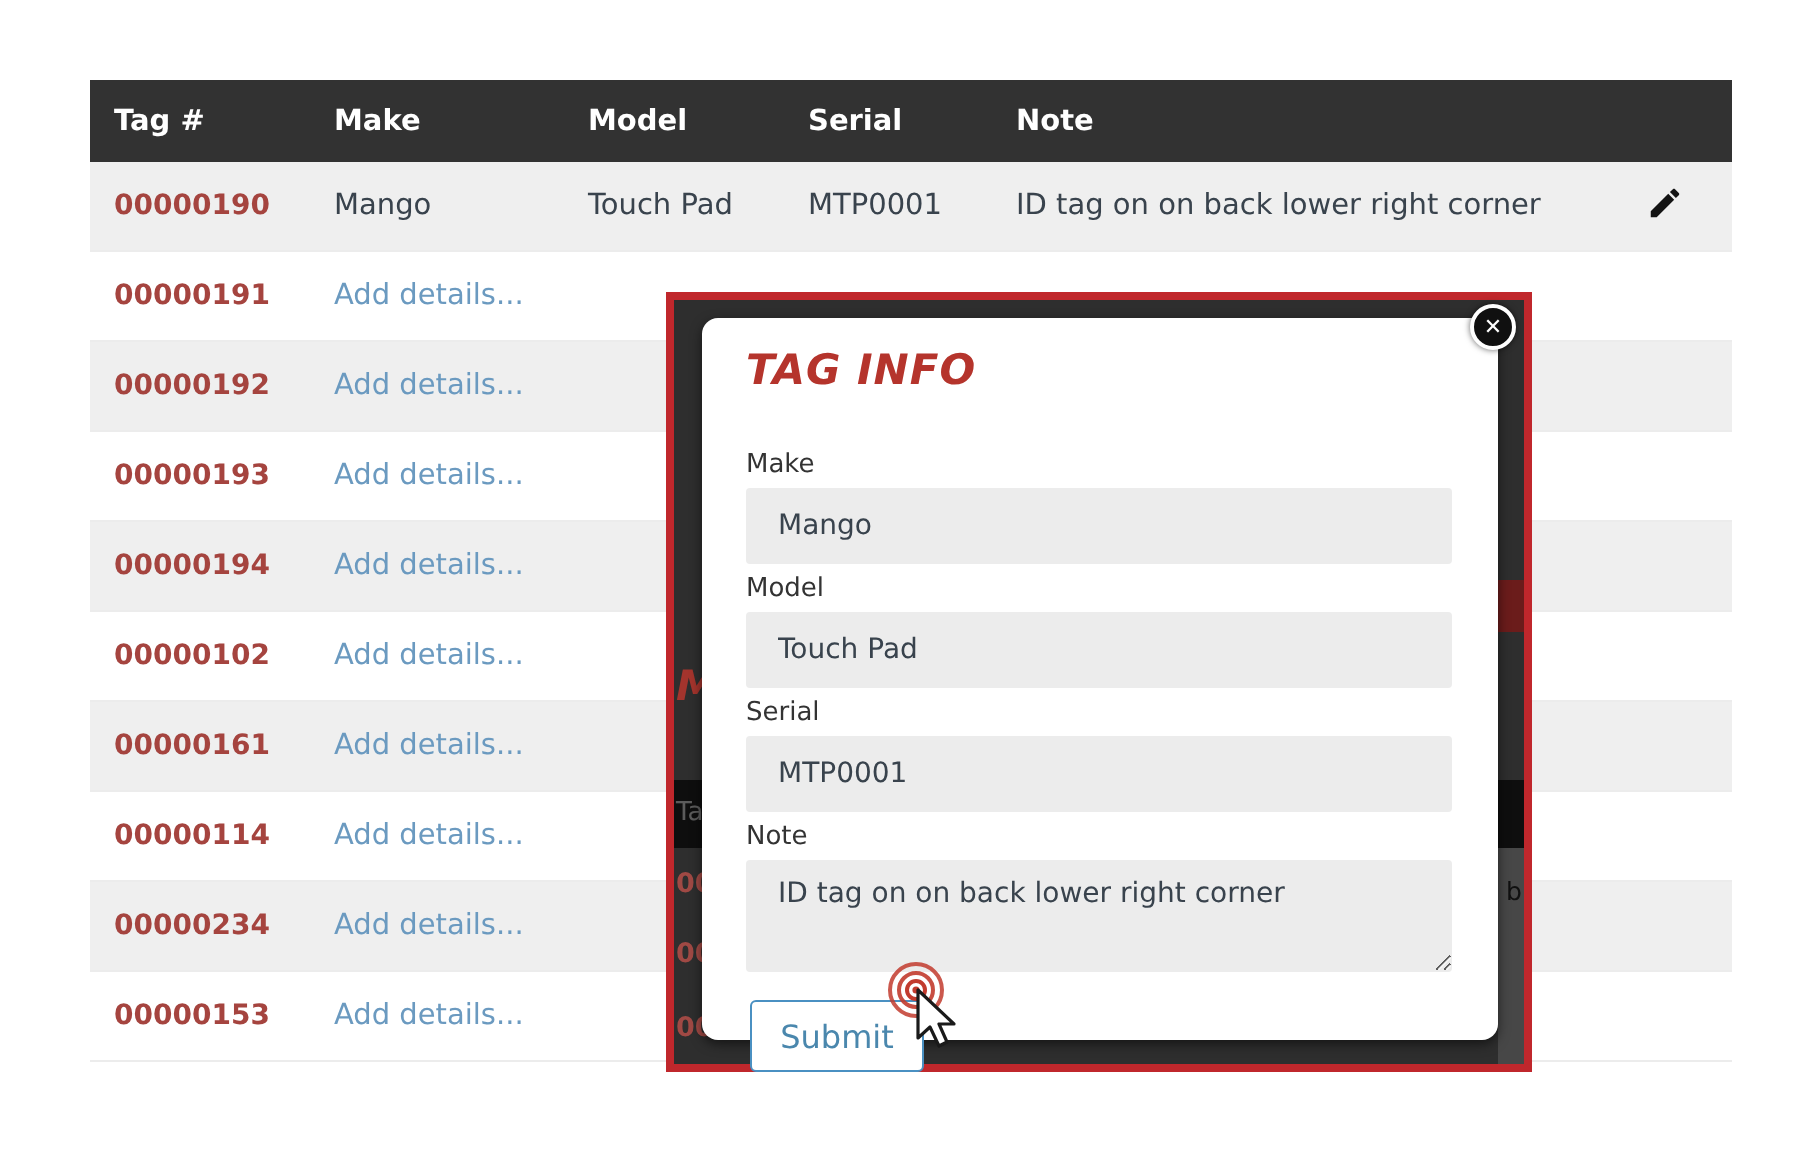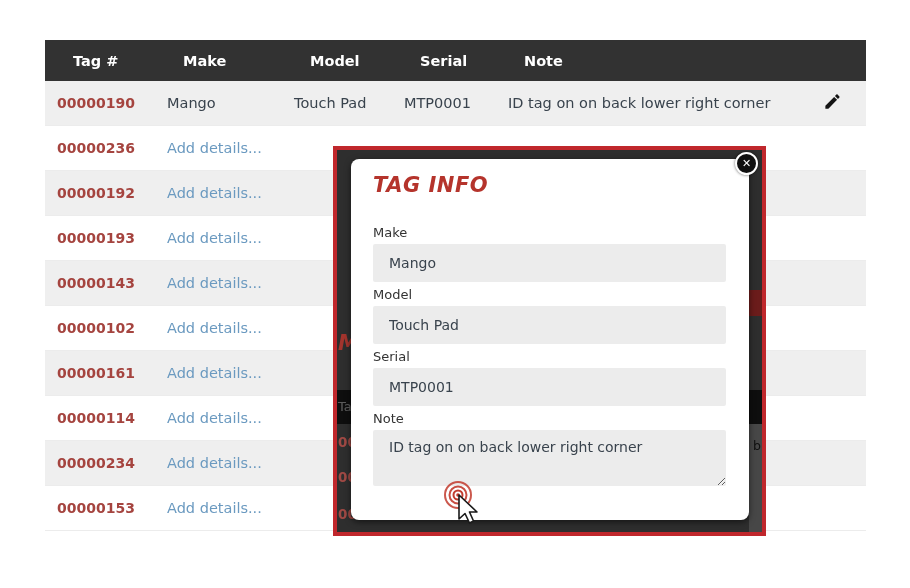--- a/index.html
+++ b/index.html
@@ -4,21 +4,21 @@
 <style>
   * { margin: 0; padding: 0; box-sizing: border-box; }
   html, body { width: 910px; height: 588px; background: #ffffff; overflow: hidden;
     font-family: "DejaVu Sans", "Liberation Sans", sans-serif; }
   .stage { position: relative; width: 910px; height: 588px; }
 
   
   .tag-table { position: absolute; left: 45px; top: 40px; width: 821px; }
   .trow { display: grid; grid-template-columns: 110px 127px 110px 104px 302px 68px; align-items: center; }
   .thead { background: #323232; height: 41px; }
-  .thead .cell { color: #ffffff; font-weight: bold; font-size: 14.5px; padding-left: 28px; }
+  .thead .cell { color: #ffffff; font-weight: bold; font-size: 14.5px; padding-left: 12px; }
   .tbody-row { height: 45px; background: #ffffff; border-bottom: 1px solid #ececec; }
   .tbody-row.alt { background: #efefef; }
   .cell { padding-left: 12px; font-size: 14.5px; color: #39434d; overflow: hidden; white-space: nowrap; }
   .tag-cell { color: #a5443f; font-weight: bold; font-size: 14px; }
   .link-cell { color: #6b9ac0; cursor: pointer; }
   .edit-cell { display: flex; justify-content: center; padding-left: 0; }
   .edit-cell svg { width: 19px; height: 19px; fill: #141414; cursor: pointer; }
 
   
   .modal-frame { position: absolute; left: 333px; top: 146px; width: 433px; height: 390px;
@@ -79,21 +79,21 @@
       <div class="cell">MTP0001</div>
       <div class="cell">ID tag on on back lower right corner</div>
       <div class="cell edit-cell">
         <span><svg viewBox="0 0 24 24">
               <path d="M3 17.25V21h3.75L17.8 9.94l-3.75-3.75L3 17.25zM20.7 7.04c.39-.39.39-1.02 0-1.41l-2.34-2.34c-.39-.39-1.02-.39-1.41 0l-1.83 1.83 3.75 3.75 1.83-1.83z"></path>
             </svg></span>
       </div>
     </div>
 
     <div class="trow tbody-row">
-      <div class="cell tag-cell">00000236</div>
+      <div class="cell tag-cell">00000191</div>
       <div class="cell link-cell">Add details...</div>
       <div class="cell"></div>
         <div class="cell"></div>
       <div class="cell"></div>
         <div class="cell"></div>
     </div>
     <div class="trow tbody-row alt">
       <div class="cell tag-cell">00000192</div>
       <div class="cell link-cell">Add details...</div>
       <div class="cell"></div>
@@ -103,21 +103,21 @@
     </div>
     <div class="trow tbody-row">
       <div class="cell tag-cell">00000193</div>
       <div class="cell link-cell">Add details...</div>
       <div class="cell"></div>
         <div class="cell"></div>
       <div class="cell"></div>
         <div class="cell"></div>
     </div>
     <div class="trow tbody-row alt">
-      <div class="cell tag-cell">00000143</div>
+      <div class="cell tag-cell">00000194</div>
       <div class="cell link-cell">Add details...</div>
       <div class="cell"></div>
         <div class="cell"></div>
       <div class="cell"></div>
         <div class="cell"></div>
     </div>
     <div class="trow tbody-row">
       <div class="cell tag-cell">00000102</div>
       <div class="cell link-cell">Add details...</div>
       <div class="cell"></div>
@@ -181,20 +181,21 @@
 
       <div class="field-label">Model</div>
       <input class="field-input" type="text" value="Touch Pad" style="">
 
       <div class="field-label">Serial</div>
       <input class="field-input" type="text" value="MTP0001" style="">
 
       <div class="field-label">Note</div>
       <textarea class="field-textarea" style="">ID tag on on back lower right corner</textarea>
 
+      <button class="submit-btn">Submit</button>
     </div>
   </div>
 
   <div class="cursor-wrap">
     <svg width="56" height="56" viewBox="0 0 56 56">
       <g>
         <circle cx="21" cy="19" r="13" fill="none" stroke="#c23b2e" stroke-width="2" opacity="0.85"></circle>
         <circle cx="21" cy="19" r="8.5" fill="none" stroke="#c23b2e" stroke-width="2" opacity="0.9"></circle>
         <circle cx="21" cy="19" r="4.5" fill="none" stroke="#c23b2e" stroke-width="2"></circle>
         <circle cx="21" cy="19" r="1.8" fill="#c23b2e"></circle>

